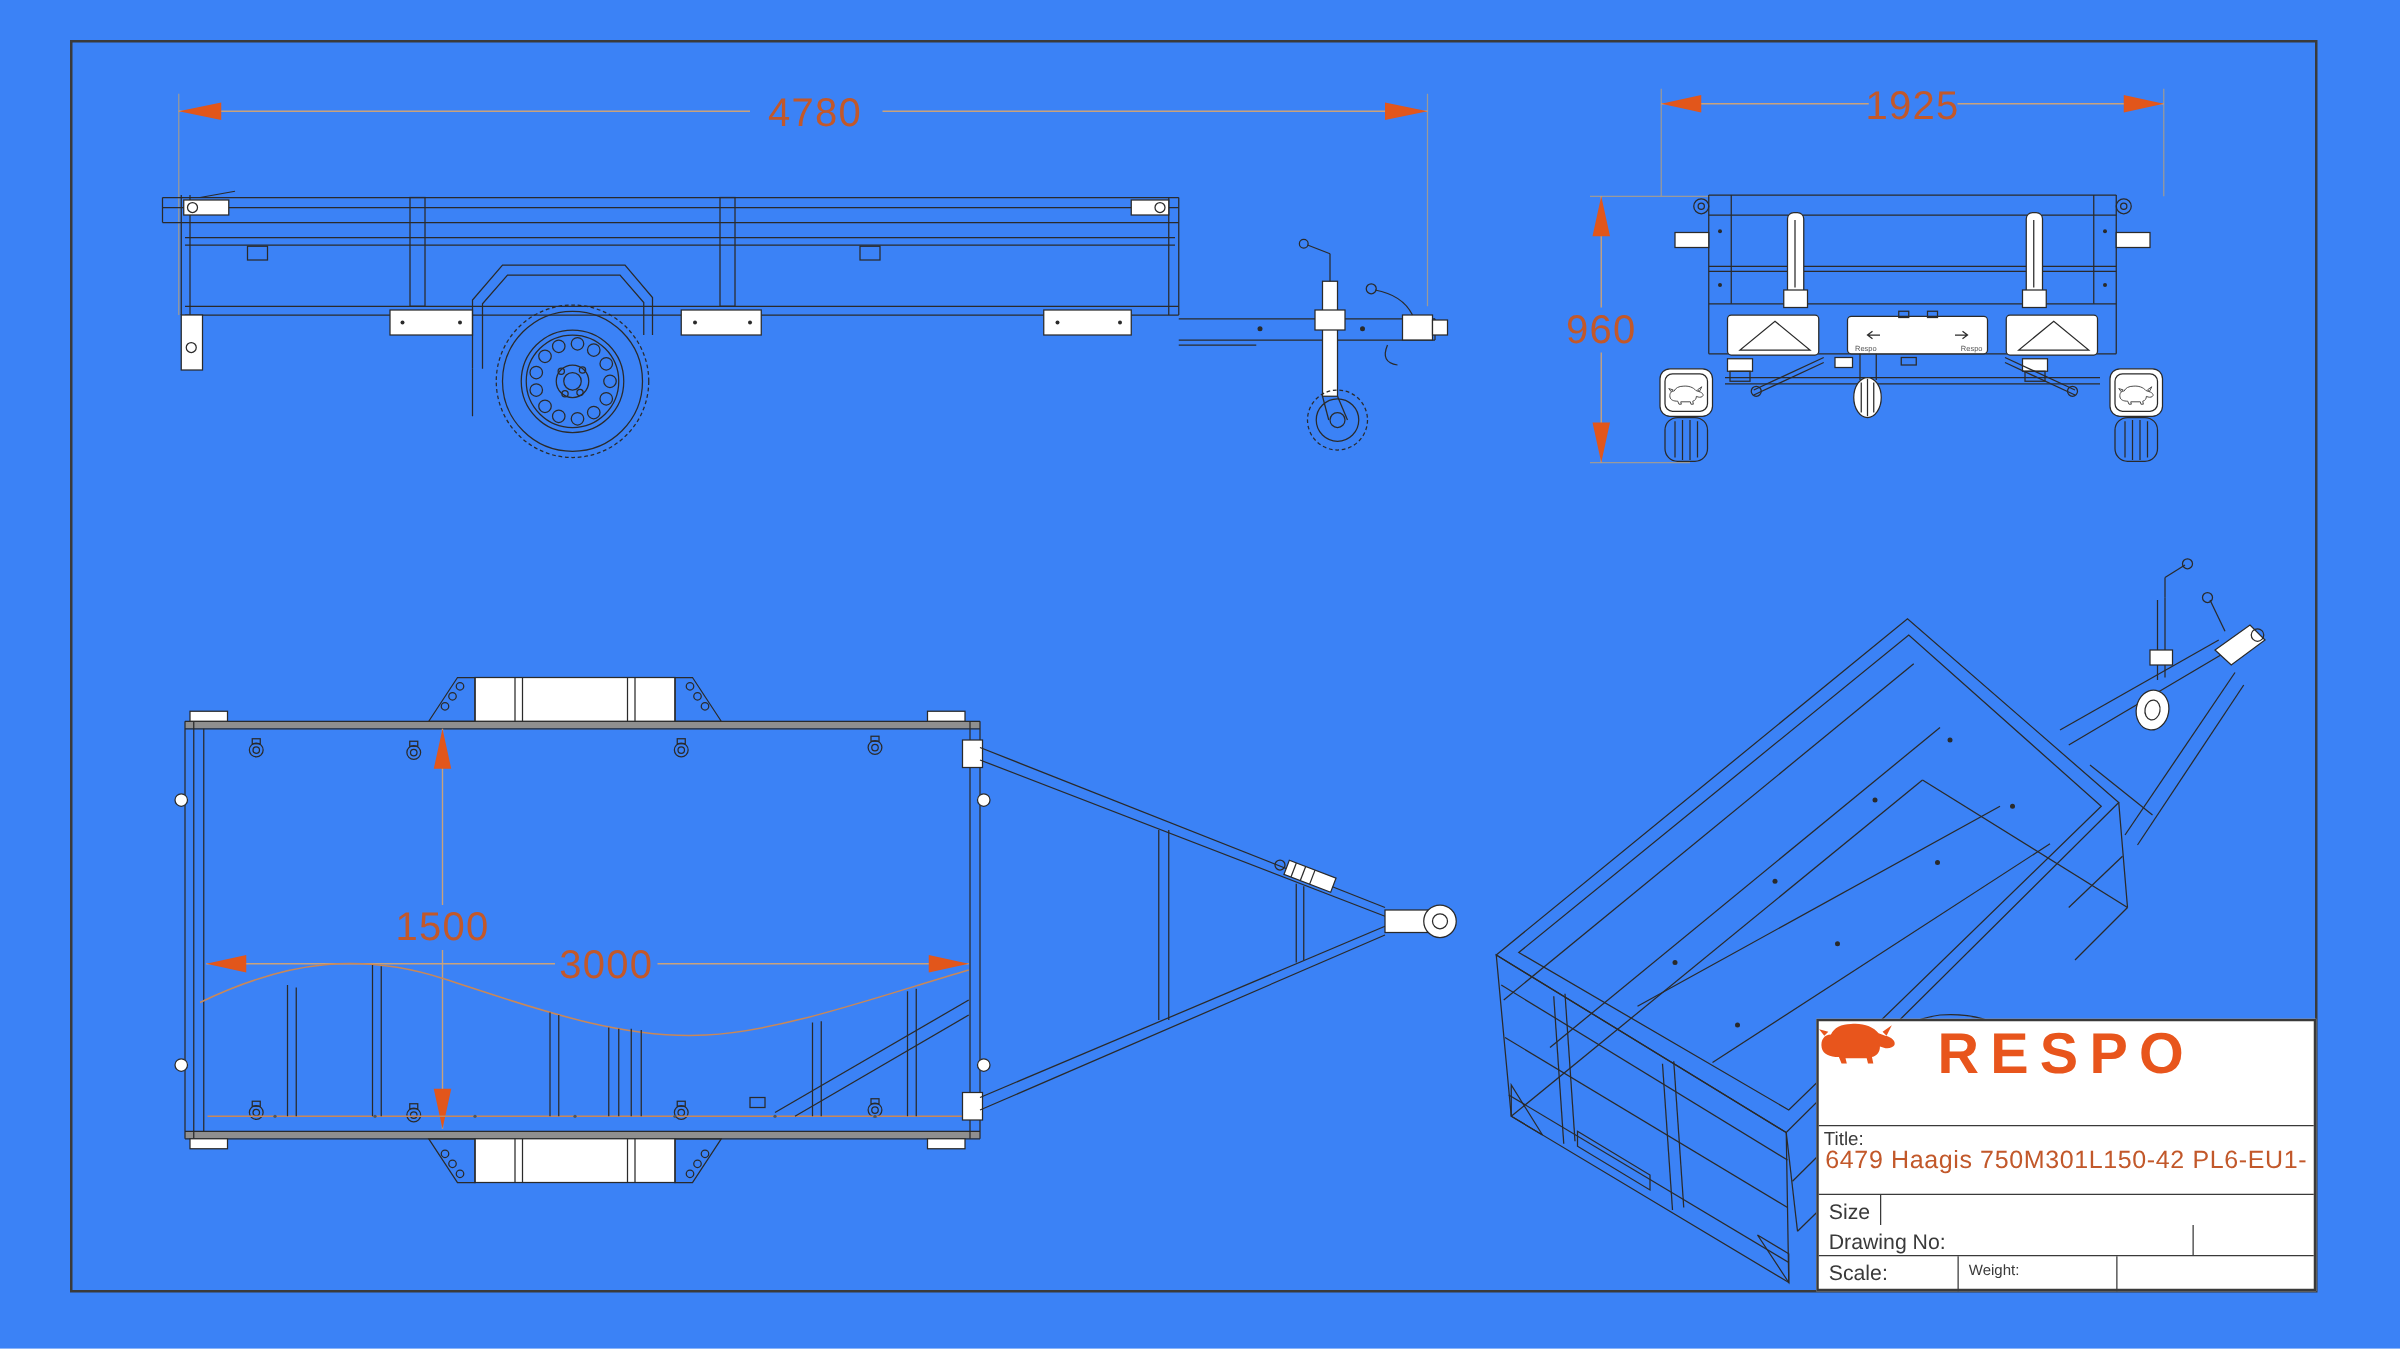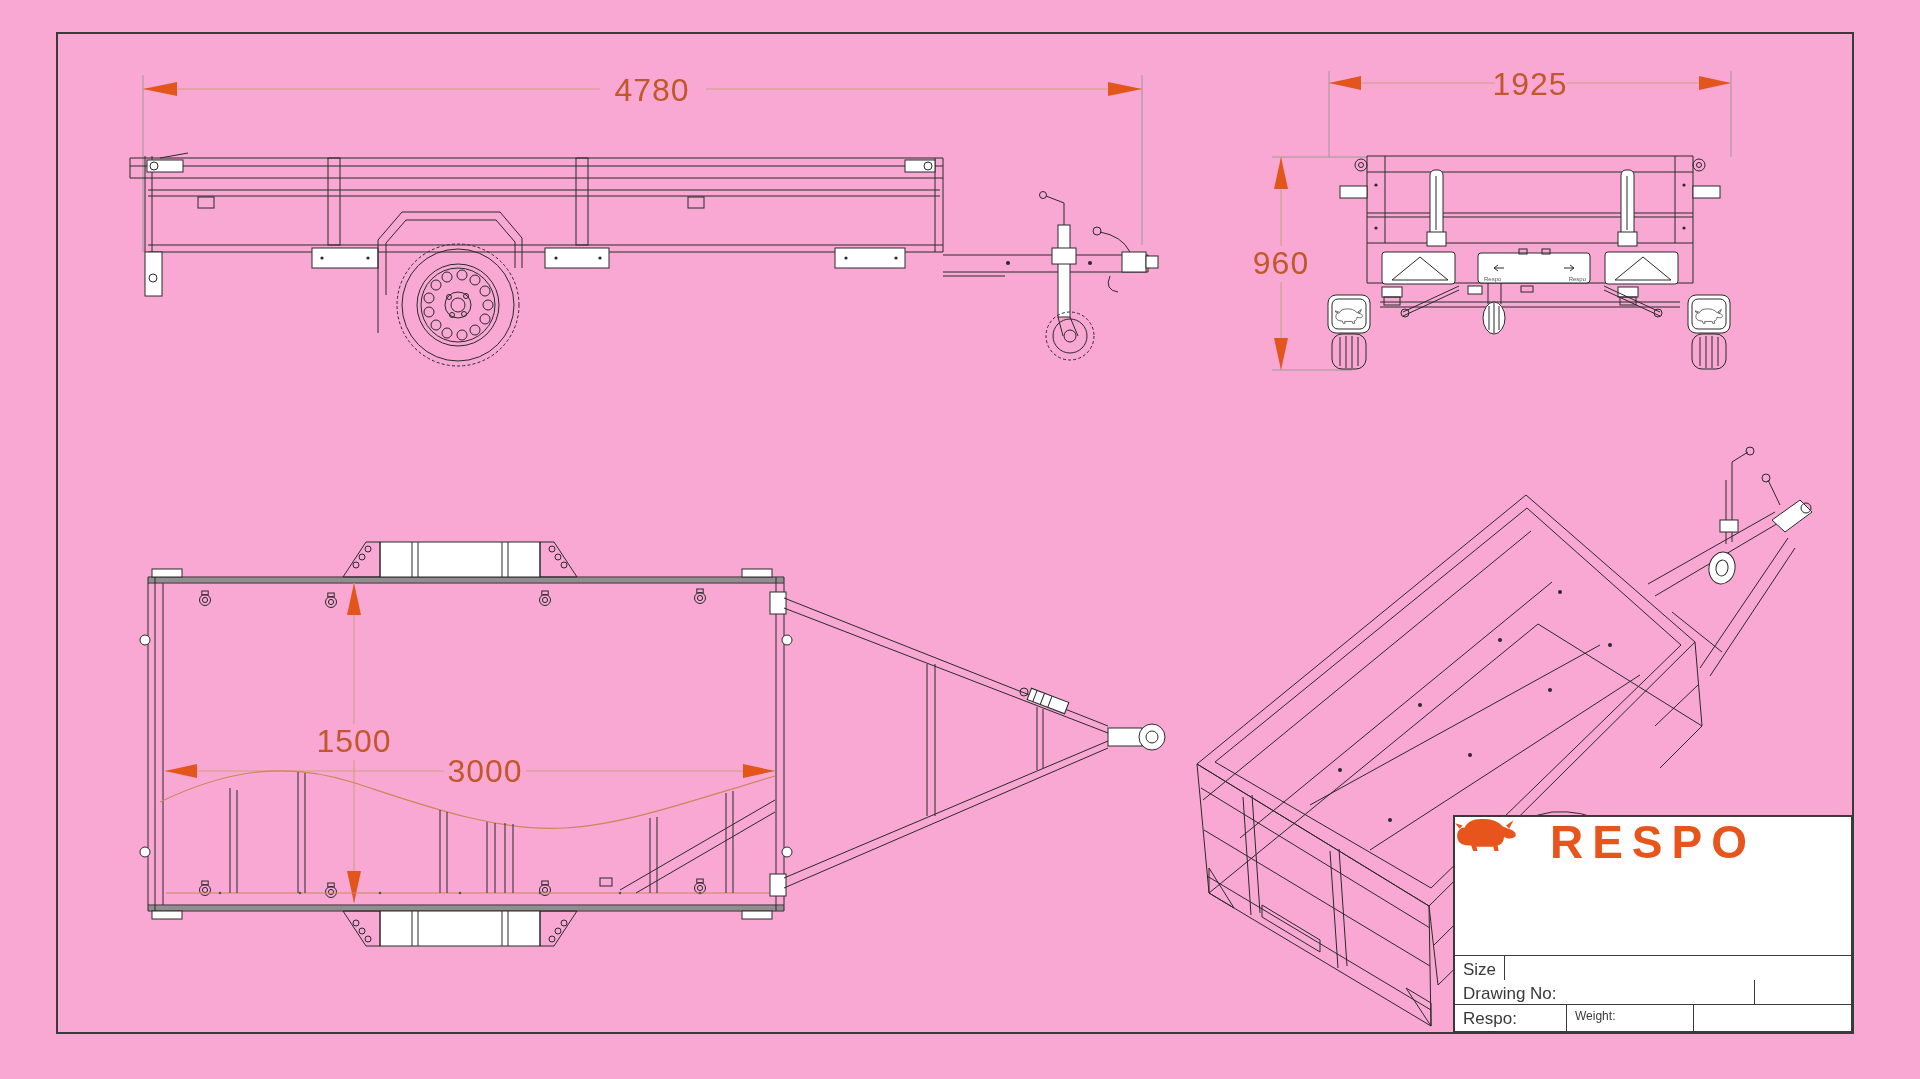--- a/index.html
+++ b/index.html
@@ -1,16 +1,16 @@
 <!DOCTYPE html>
 <html><head>
 <meta charset="utf-8">
 <style>
   html,body{margin:0;padding:0;background:#ffffff;}
-  .sheet{position:relative;width:1920px;height:1079px;background:#f9a8d4;overflow:hidden;
+  .sheet{position:relative;width:1920px;height:1079px;background:#3b82f6;overflow:hidden;
          font-family:"Liberation Sans",sans-serif;}
   svg{position:absolute;left:0;top:0;}
   
   .ln{stroke:#2a2a2a;stroke-width:1;fill:none;}
   .lnf{stroke:#2a2a2a;stroke-width:1;fill:#ffffff;}
   .thk{stroke:#8f8f8f;stroke-width:5;fill:none;}
   .ext{stroke:#9a9a9a;stroke-width:1;fill:none;}
   .dim{stroke:#c9a27c;stroke-width:1.1;fill:none;}
   .brk{stroke:#c98858;stroke-width:1.2;fill:none;}
   .arr{fill:#e2561b;stroke:none;}
@@ -495,25 +495,29 @@
 
 <div class="tb">
   <div class="tb-row tb-logo">
     <div class="tb-brand">RESPO</div>
     <div class="tb-bull">
       <svg width="64" height="36" viewBox="0 0 60 34">
         <use href="#bull" fill="#e8551c"></use>
       </svg>
     </div>
   </div>
+  <div class="tb-row tb-title">
+    <span class="tb-title-label">Title:</span>
+    <div class="tb-title-value">6479 Haagis 750M301L150-42 PL6-EU1-</div>
+  </div>
   <div class="tb-row tb-size">
     <div class="c1">Size</div>
     <div class="c2">Drawing No:</div>
     <div class="c3"></div>
   </div>
   <div class="tb-row tb-scale">
-    <div class="c1">Respo:</div>
+    <div class="c1">Scale:</div>
     <div class="c2">Weight:</div>
     <div class="c3"></div>
   </div>
 </div>
 
 </div>
 
 </body></html>

